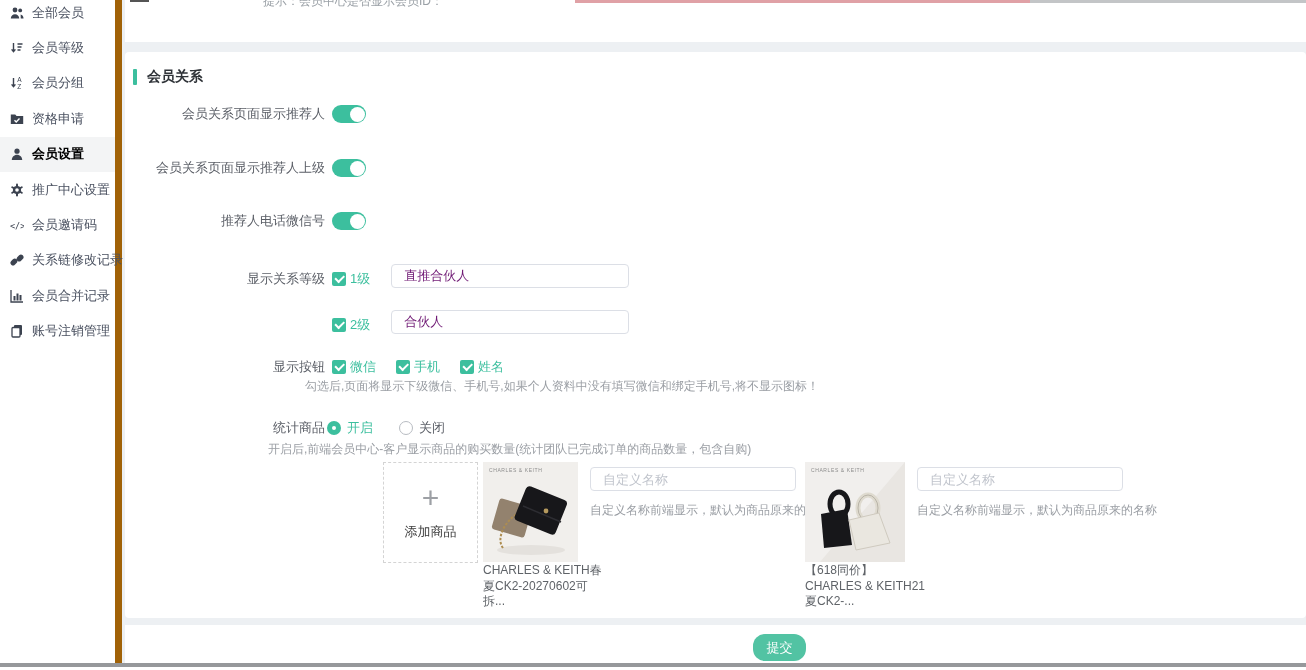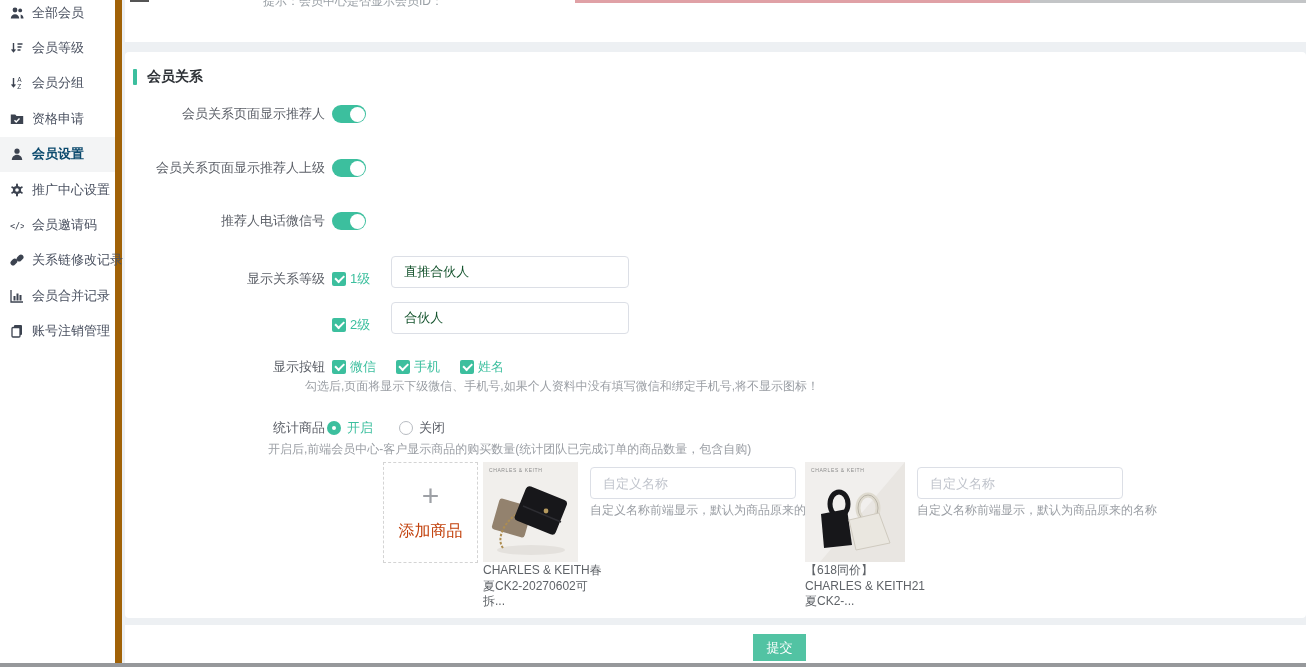--- a/index.html
+++ b/index.html
@@ -6,21 +6,21 @@
   body{
     width:1306px;height:670px;position:relative;overflow:hidden;
     background:#ffffff;
     font-family:"Liberation Sans","DejaVu Sans",sans-serif;
     -webkit-font-smoothing:antialiased;
   }
   
   .sidebar{position:absolute;left:0;top:0;width:115px;height:663px;background:#fff;border-right:7px solid #a16207;z-index:3}
   .menu{margin-top:-5px}
   .menu-item{height:35.4px;display:flex;align-items:center;padding-left:10px;gap:8px;font-size:13px;color:#4a5160;cursor:pointer;white-space:nowrap}
-  .menu-item.active{background:#f3f4f5;font-weight:bold;color:#0c4a6e}
+  .menu-item.active{background:#f3f4f5;font-weight:bold;color:#000000}
   .menu-item .icn{width:14px;height:14px;flex:0 0 14px;display:inline-flex}
   .menu-item svg{width:14px;height:14px;fill:#3c4350}
   
   .gutter{position:absolute;left:116px;top:0;width:9px;height:663px;background:#edf0f3;z-index:2}
   .main{position:absolute;left:125px;top:0;right:0;height:663px;background:#edf0f3}
   .top-card{position:absolute;top:0;left:0;right:0;height:42px;background:#fff;overflow:hidden}
   .top-hint{position:absolute;top:-7px;left:138px;font-size:12px;color:#9aa0a6}
   .pink-bar{position:absolute;top:0;left:450px;width:455px;height:3px;background:#db9196;opacity:.85}
   .topline{position:absolute;top:0;left:905px;right:0;height:3px;background:#c3c5c7}
   .dark-nub{position:absolute;top:0;left:5px;width:19px;height:2px;background:#555}
@@ -31,43 +31,43 @@
   .green-bar{width:4px;height:16px;background:#3cbf9e;border-radius:1px}
   .title-text{font-size:14px;font-weight:bold;color:#2f3338}
   .row{position:absolute;left:0;right:0;display:flex;align-items:flex-end}
   .row-label{width:200px;text-align:right;font-size:13px;color:#5a5e66;flex:0 0 200px}
   .toggle{width:34px;height:18px;border-radius:9px;background:#3cbf9e;position:relative;margin-left:7px;cursor:pointer}
   .toggle .knob{position:absolute;right:1.5px;top:1.5px;width:15px;height:15px;border-radius:50%;background:#fff}
   .cb{display:flex;align-items:center;margin-left:7px;margin-right:13px;cursor:pointer}
   .cb-box{width:14px;height:14px;border-radius:2px;background:#3cbf9e;position:relative;margin-right:4px}
   .cb-box::after{content:"";position:absolute;left:2.5px;top:3px;width:7px;height:3.5px;border-left:2px solid #fff;border-bottom:2px solid #fff;transform:rotate(-45deg)}
   .cb-text{font-size:13px;color:#3cbf9e}
-  .text-input{height:32px;border:1px solid #dcdfe6;border-radius:4px;font-size:13px;color:#14532d;padding:0 12px;outline:none;background:#fff;box-sizing:border-box}
+  .text-input{height:24px;border:1px solid #dcdfe6;border-radius:4px;font-size:13px;color:#701a75;padding:0 12px;outline:none;background:#fff;box-sizing:border-box}
   .text-input::placeholder{color:#c0c4cc}
   .lvl-input{width:238px;margin-left:8px}
   .radio{display:flex;align-items:center;margin-right:26px;cursor:pointer}
   .radio-dot{width:14px;height:14px;border-radius:50%;margin-right:6px;box-sizing:border-box}
   .radio-dot.sel{background:#3cbf9e;position:relative}
   .radio-dot.sel::after{content:"";position:absolute;left:5px;top:5px;width:4px;height:4px;border-radius:50%;background:#fff}
   .radio-dot.unsel{border:1px solid #b8bcc2;background:#fff}
   .radio-label{font-size:13px}
   .radio-label.on{color:#3cbf9e}
   .radio-label.off{color:#5a5e66}
   .hint{position:absolute;font-size:12px;color:#9a9ea4;white-space:nowrap}
   
   .add-box{position:absolute;top:410px;left:258px;width:93px;height:99px;border:1px dashed #d4d4d4;display:flex;flex-direction:column;align-items:center;justify-content:center;gap:12px;cursor:pointer;background:#fff}
   .plus{font-size:30px;line-height:26px;color:#9da0a5;font-weight:300}
-  .add-text{font-size:16px;color:#c2410c}
+  .add-text{font-size:13px;color:#404040}
   .product-img{position:absolute;top:410px;width:95px;height:100px;background:#f1efec;overflow:hidden}
   .brand-tag{position:absolute;top:5px;left:6px;font-size:5px;letter-spacing:.6px;color:#8d8d8d;white-space:nowrap}
   .product-caption{position:absolute;top:511px;width:124px;font-size:12px;color:#5f6368;line-height:15.5px}
   .pname-input{position:absolute;top:415px;width:206px}
   
   .footer{position:absolute;top:625px;left:0;right:0;height:38px;background:#fff}
-  .submit-btn{position:absolute;left:628px;top:9px;width:53px;height:27px;background:#52c3a3;color:#fff;font-size:13px;border:none;border-radius:0;cursor:pointer}
+  .submit-btn{position:absolute;left:628px;top:9px;width:53px;height:27px;background:#52c3a3;color:#fff;font-size:13px;border:none;border-radius:12px;cursor:pointer}
   .bottom-line{position:absolute;left:0;top:663px;width:1306px;height:4px;background:#96989b}
 </style>
 </head>
 <body>
 
 <div class="sidebar">
   <div class="menu">
     <div class="menu-item">
       <span class="icn">
         <svg viewBox="0 0 14 14">

